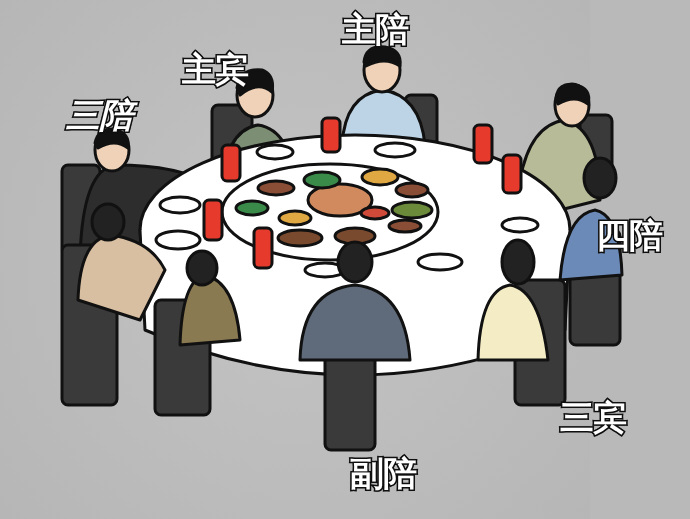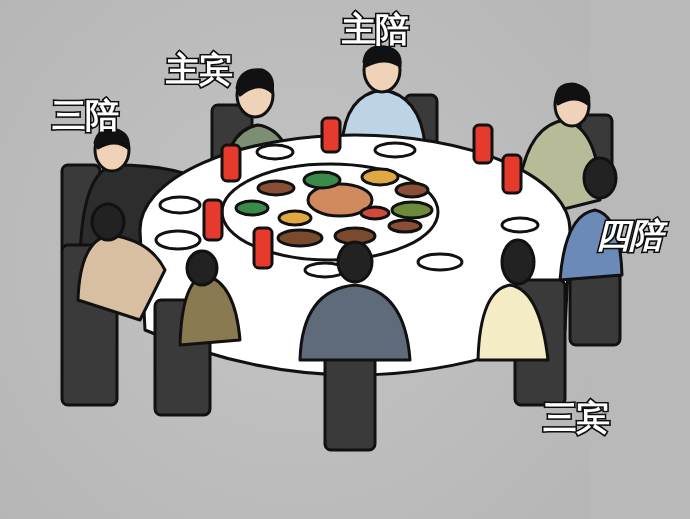--- a/index.html
+++ b/index.html
@@ -92,17 +92,18 @@
 
     <path d="M478 360 Q480 290 510 285 Q540 290 548 360 Z" fill="#f3ecc4"></path>
     <ellipse cx="518" cy="262" rx="16" ry="22" fill="#222"></ellipse>
 
     <path d="M560 280 Q565 215 595 210 Q620 215 622 275 Z" fill="#6b8ab8"></path>
     <ellipse cx="600" cy="178" rx="16" ry="20" fill="#222"></ellipse>
   </g>
 </svg>
 
 <div class="label" style="left:342px;top:12px;">主陪</div>
-<div class="label" style="left:166px;top:52px;">主宾</div>
-<div class="label" style="left:52px;top:98px;">三陪</div>
-<div class="label" style="left:596px;top:218px;font-style:italic;">四陪</div>
-<div class="label" style="left:543px;top:400px;">三宾</div>
+<div class="label" style="left:182px;top:52px;">主宾</div>
+<div class="label" style="left:66px;top:98px;font-style:italic;">三陪</div>
+<div class="label" style="left:596px;top:218px;">四陪</div>
+<div class="label" style="left:560px;top:400px;">三宾</div>
+<div class="label" style="left:350px;top:456px;">副陪</div>
 </div>
 
 </body></html>

